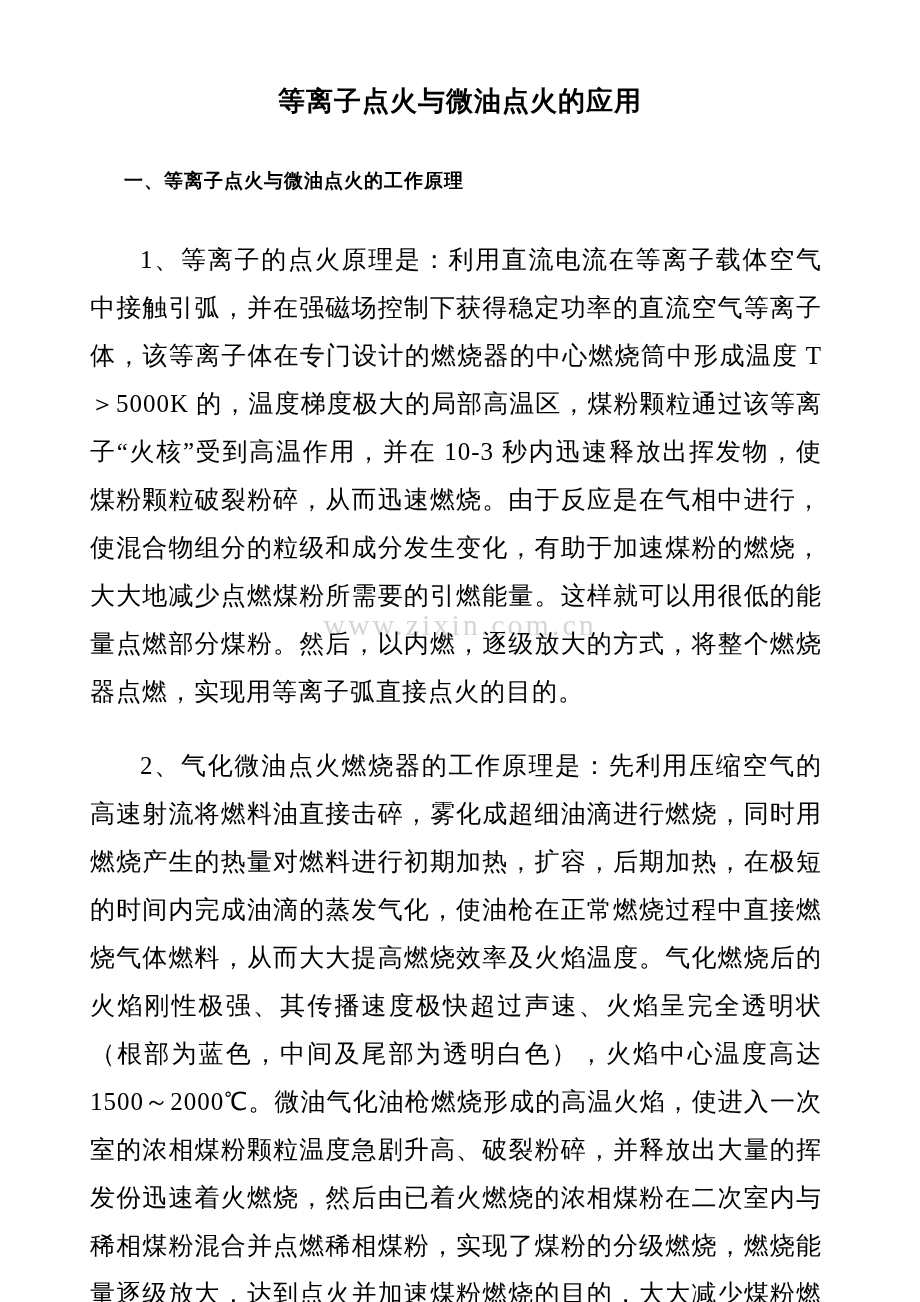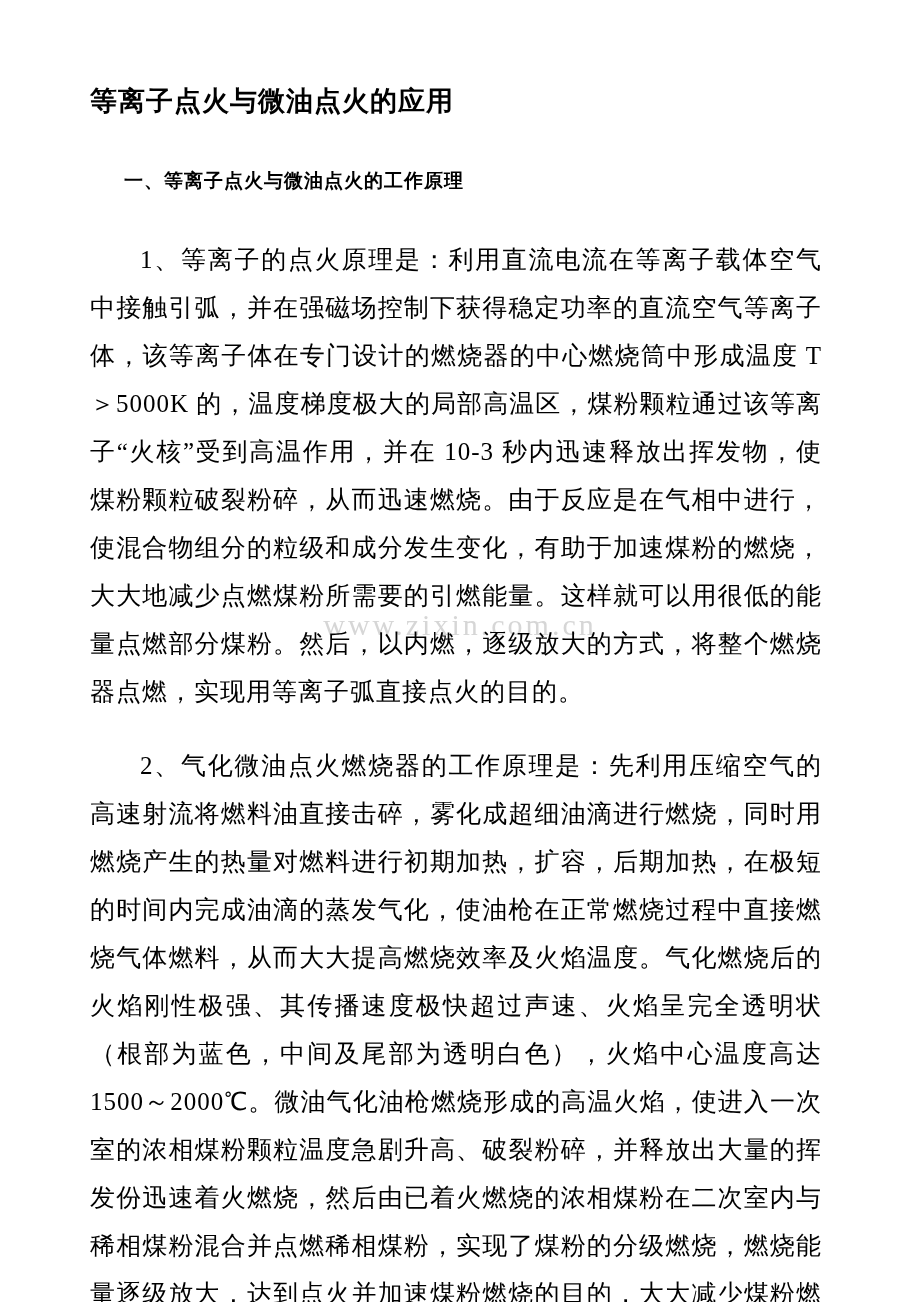--- a/index.html
+++ b/index.html
@@ -15,20 +15,21 @@
     background: #ffffff;
     color: #000000;
     font-family: "Liberation Serif", serif;
     box-sizing: border-box;
     padding: 84px 90px 0 90px;
     overflow: hidden;
   }
   .doc-title {
     font-size: 27px;
     font-weight: bold;
+    text-align: center;
     margin: 0 0 46px 0;
     letter-spacing: 1px;
     line-height: 34px;
   }
   .section-heading {
     font-size: 19px;
     font-weight: bold;
     margin: 0 0 38px 0;
     padding-left: 34px;
     letter-spacing: 1px;

